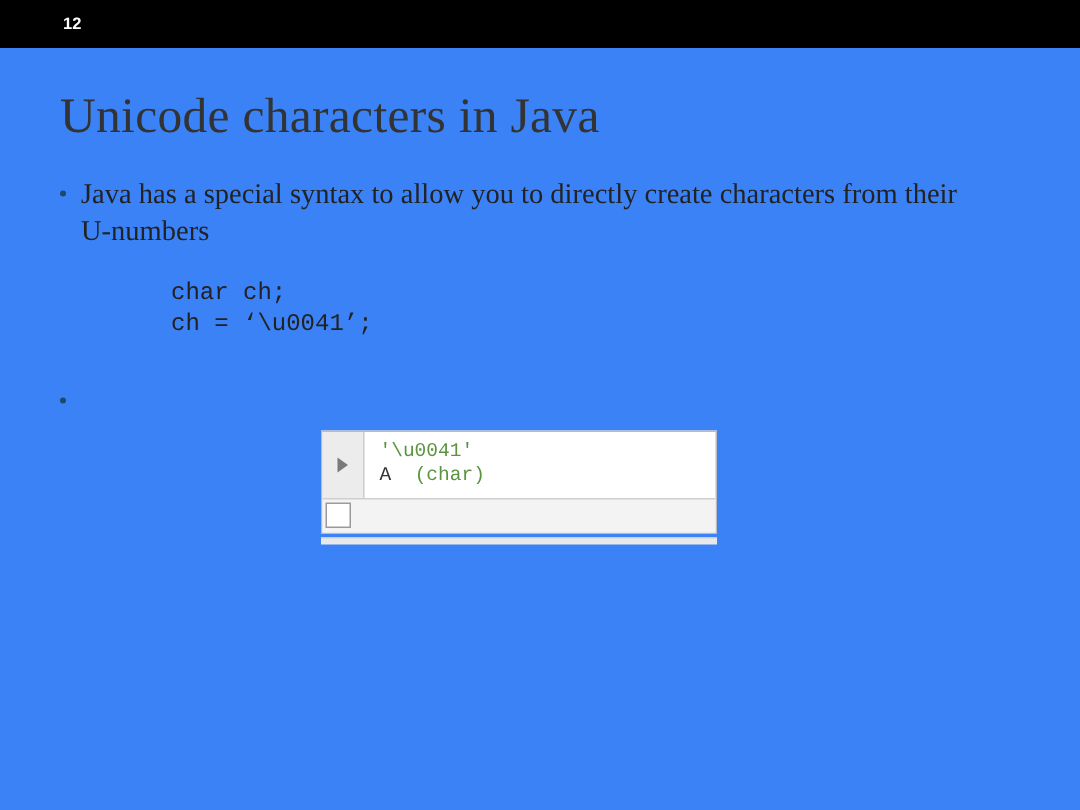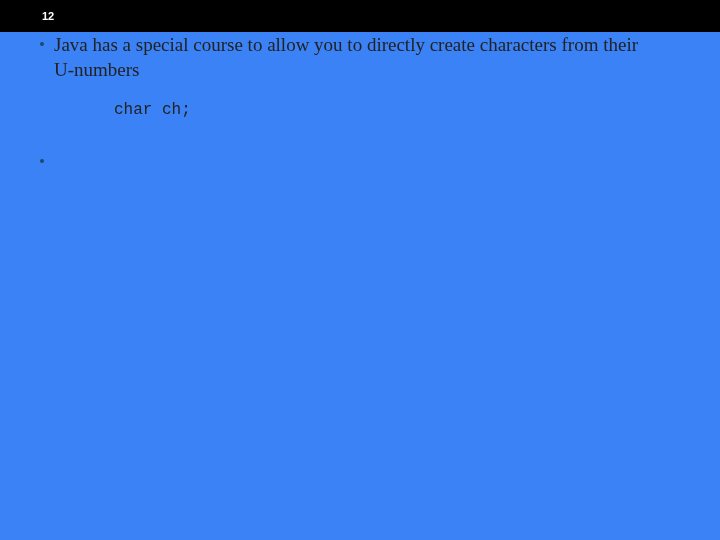--- a/index.html
+++ b/index.html
@@ -27,31 +27,52 @@
 </style>
 </head>
 <body>
 
 <div class="slide">
 
   <div class="topbar">
     <span class="slide-num">12</span>
   </div>
 
+  <h1 class="title">Unicode characters in Java</h1>
 
   <div class="body">
 
     <div class="bullet">
       <span class="dot"></span>
-      <span>Java has a special course to allow you to directly create characters from their U-numbers</span>
+      <span>Java has a special syntax to allow you to directly create characters from their U-numbers</span>
     </div>
 
     <div class="code">
       <div>char ch;</div>
+      <div>ch = ‘\u0041’;</div>
     </div>
 
     <div class="bullet">
       <span class="dot"></span>
     </div>
 
+    <div class="screenshot-wrap">
+      <div class="screenshot">
+        <div class="ss-top">
+          <div class="ss-gutter">
+            <span class="arrow"></span>
+          </div>
+          <div class="ss-content">
+            <div class="ss-line1">'\u0041'</div>
+            <div class="ss-line2">
+              <span class="result">A</span>&nbsp;&nbsp;<span>(char)</span>
+            </div>
+          </div>
+        </div>
+        <div class="ss-bottom">
+          <div class="ss-knob"></div>
+        </div>
+      </div>
+      <div class="underbar"></div>
+    </div>
 
   </div>
 </div>
 
 </body></html>

